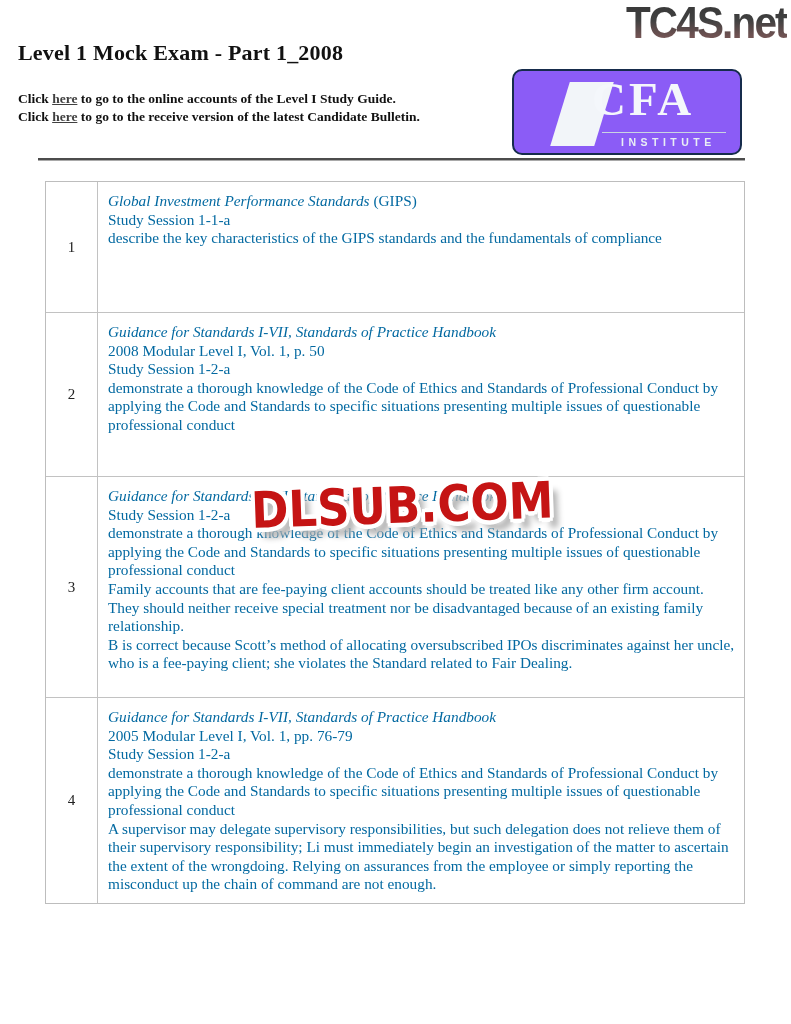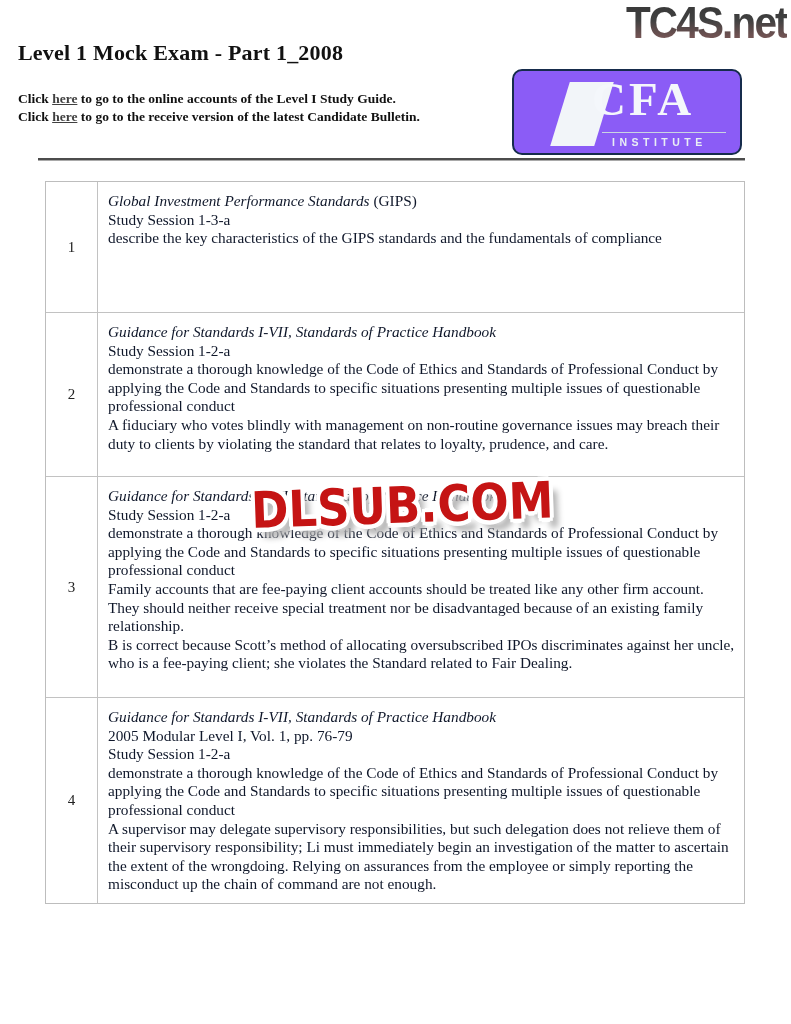--- a/index.html
+++ b/index.html
@@ -33,21 +33,21 @@
   .cfa-flag {
     position:absolute; left:46px; top:11px; width:44px; height:64px;
     background:#f2f5f9; transform:skewX(-17deg);
   }
   .cfa-acronym {
     position:absolute; left:78px; top:2px; font-family:"Liberation Serif", serif;
     font-weight:bold; font-size:47px; color:#f4f7fb; letter-spacing:3px; line-height:52px;
   }
   .cfa-rule { position:absolute; left:88px; width:124px; top:61px; height:1px; background:#c9d4e2; }
   .cfa-sub {
-    position:absolute; left:98px; top:65px; font-family:"Liberation Sans", sans-serif;
+    position:absolute; left:107px; top:65px; font-family:"Liberation Sans", sans-serif;
     font-weight:bold; font-size:10.5px; letter-spacing:4.5px; color:#e8eef5;
   }
 
   
   .top-rule {
     position:absolute; left:38px; top:158px; width:707px; height:3px;
     background:#4c4c4c; border-bottom:1px solid #a9a9a9;
   }
 
   
@@ -55,21 +55,21 @@
     position:absolute; left:45px; top:181px; width:700px;
     border:1px solid #bdbdbd; background:#fff;
   }
   .t-row { display:flex; border-bottom:1px solid #c2c2c2; }
   .t-row:last-child { border-bottom:none; }
   .num-cell {
     width:52px; flex:0 0 52px; border-right:1px solid #c2c2c2;
     display:flex; align-items:center; justify-content:center;
     font-size:15px; color:#222;
   }
-  .content-cell { flex:1; padding:10px 8px 9px 10px; font-size:15.3px; line-height:18.6px; color:#0f172a; }
+  .content-cell { flex:1; padding:10px 8px 9px 10px; font-size:15.3px; line-height:18.6px; color:#0369a1; }
   .row-1 { min-height:131px; }
   .row-2 { min-height:164px; }
   .row-3 { min-height:221px; }
   .row-4 { min-height:200px; }
   .reading-title em { font-style:italic; }
 
   
   .wm-dlsub {
     position:absolute; left:250px; top:481px; transform:rotate(-2deg) scale(1,1.12);
     transform-origin:left top;
@@ -117,32 +117,32 @@
   </div>
 
   <div class="top-rule"></div>
 
   <div class="answers-table">
 
     <div class="t-row row-1">
       <div class="num-cell">1</div>
       <div class="content-cell">
         <div class="reading-title"><em>Global Investment Performance Standards</em><span> (GIPS)</span></div>
-        <div>Study Session 1-3-a</div>
+        <div>Study Session 1-1-a</div>
         <div>describe the key characteristics of the GIPS standards and the fundamentals of compliance</div>
       </div>
     </div>
 
     <div class="t-row row-2">
       <div class="num-cell">2</div>
       <div class="content-cell">
         <div class="reading-title"><em>Guidance for Standards I-VII, Standards of Practice Handbook</em><span></span></div>
+        <div>2008 Modular Level I, Vol. 1, p. 50</div>
         <div>Study Session 1-2-a</div>
         <div>demonstrate a thorough knowledge of the Code of Ethics and Standards of Professional Conduct by applying the Code and Standards to specific situations presenting multiple issues of questionable professional conduct</div>
-        <div>A fiduciary who votes blindly with management on non-routine governance issues may breach their duty to clients by violating the standard that relates to loyalty, prudence, and care.</div>
       </div>
     </div>
 
     <div class="t-row row-3">
       <div class="num-cell">3</div>
       <div class="content-cell">
         <div class="reading-title"><em>Guidance for Standards I-VII, Standards of Practice Handbook</em><span></span></div>
         <div>Study Session 1-2-a</div>
         <div>demonstrate a thorough knowledge of the Code of Ethics and Standards of Professional Conduct by applying the Code and Standards to specific situations presenting multiple issues of questionable professional conduct</div>
         <div>Family accounts that are fee-paying client accounts should be treated like any other firm account. They should neither receive special treatment nor be disadvantaged because of an existing family relationship.</div>

